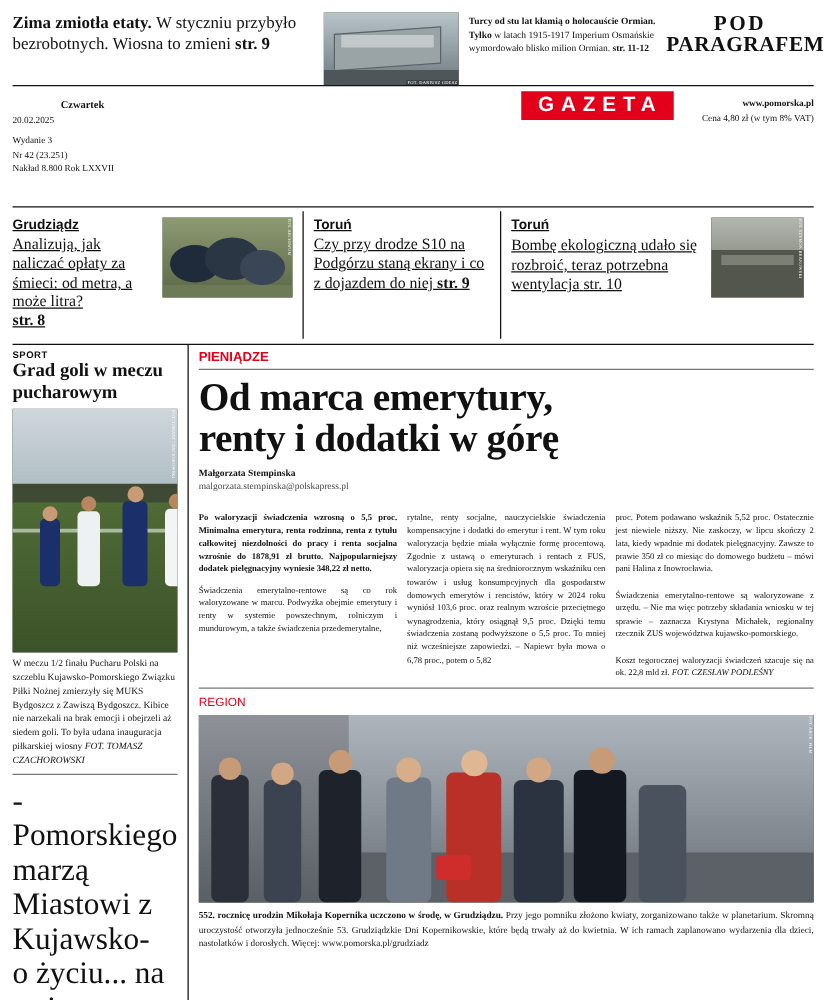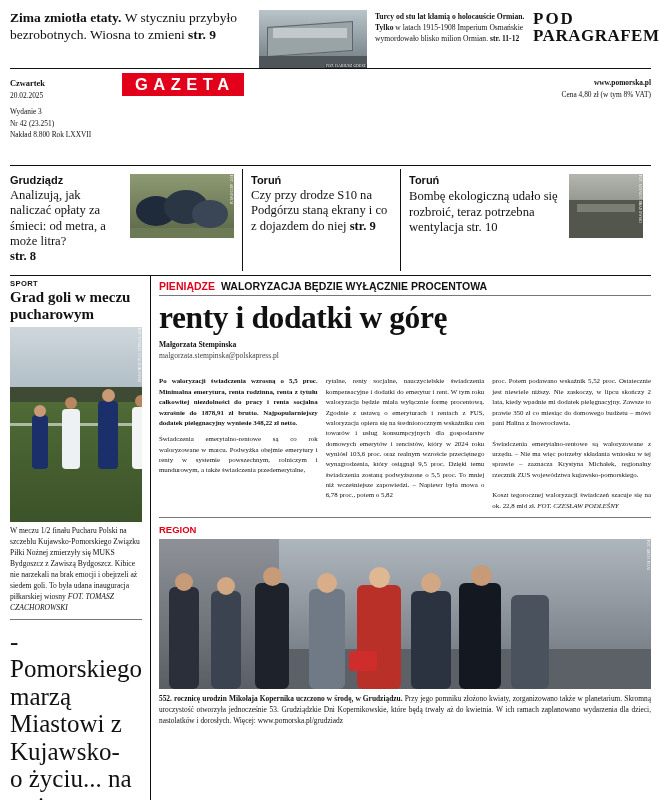--- a/index.html
+++ b/index.html
@@ -16,47 +16,47 @@
   
   .topstrip { display:flex; gap:8px; padding-top:10px; height:68px; }
   .top-left { flex: 1 1 auto; padding-right:6px; }
   .top-left .l1 { font-size:13.5px; font-weight:bold; line-height:1.25; }
   .top-left .l1 .norm { font-weight:normal; }
   .top-left .pg { font-weight:bold; }
   .top-photo { width:108px; height:58px; position:relative; overflow:hidden; background:#7d8b93; flex:0 0 auto; }
   .top-photo .cap { position:absolute; bottom:0; right:0; font-size:3.6px; color:#fff; background:rgba(0,0,0,.25); padding:0 1px; letter-spacing:.2px; }
   .top-mid { width:150px; flex:0 0 auto; font-size:7.6px; line-height:1.42; padding-top:2px; }
   .top-mid b { font-weight:bold; }
-  .top-right { width:118px; flex:0 0 auto; text-align:left; font-family:"Liberation Serif", serif; }
+  .top-right { width:118px; flex:0 0 auto; text-align:center; font-family:"Liberation Serif", serif; }
   .top-right .pod { font-size:17px; font-weight:bold; letter-spacing:2px; line-height:1; }
   .top-right .par { font-size:17px; font-weight:bold; letter-spacing:.5px; line-height:1.05; }
 
   .rule { border-top:1px solid #111; }
   .rule-thin { border-top:.7px solid #777; }
 
   
   .masthead { display:flex; align-items:flex-start; padding-top:4px; height:96px; }
   .mh-left { width:112px; font-size:7.4px; line-height:1.55; padding-top:4px; }
-  .mh-left .day { font-weight:bold; font-size:8.4px; }
-  .mh-center { flex:1 1 auto; text-align:left; position:relative; }
+  .mh-left .day { font-weight:bold; font-size:8.4px;text-align:center; }
+  .mh-center { flex:1 1 auto; text-align:right; position:relative; }
   .mh-center .gazeta {
     display:inline-block; background:#e2001a; color:#fff;
     font-family:"Liberation Sans", sans-serif; font-weight:bold;
     font-size:16.5px; letter-spacing:5.5px; padding:2px 9px 2px 13px; line-height:1.15;
     margin-bottom:-2px;
   }
   .mh-center .pomorska {
     font-family:"Liberation Serif", serif; font-weight:bold; color:#e2001a;
     font-size:72px; line-height:.82; letter-spacing:-2.5px; margin-top:1px;
   }
   .mh-right { width:112px; text-align:right; font-size:7.4px; line-height:1.6; padding-top:4px; }
   .mh-right .www { font-weight:bold; }
 
   
-  .teasers { display:flex; gap:0; margin-top:3px; }
+  .teasers { display:flex; gap:0; margin-top:3px;text-decoration:underline; }
   .teaser { padding:5px 8px 6px 0; }
   .t1 { width:232px; }
   .t2 { width:158px; border-left:1px solid #111; padding-left:8px; }
   .t3 { width:calc(661px - 20px - 232px - 158px); border-left:1px solid #111; padding-left:8px; }
   .kicker { font-family:"Liberation Sans", sans-serif; font-weight:bold; font-size:11px; margin-bottom:2px; }
   .tz { font-size:12.6px; line-height:1.22; }
   .tz .pg { font-weight:bold; }
   .t1row { display:flex; gap:6px; }
   .t1txt { flex:1 1 auto; }
   .t1photo { width:104px; height:64px; flex:0 0 auto; position:relative; overflow:hidden; background:#6f7a62; }
@@ -86,21 +86,21 @@
   .pien .sub { font-family:"Liberation Sans", sans-serif; font-weight:bold; font-size:10.5px; }
   .headline { font-family:"Liberation Serif", serif; font-weight:bold; font-size:31.5px; line-height:1.06; letter-spacing:-.4px; margin:5px 0 6px; }
   .byline { font-size:7.6px; line-height:1.4; margin-bottom:15px; }
   .byline .nm { font-weight:bold; }
   .byline .em { color:#444; }
   .cols3 { display:flex; gap:8px; font-size:6.9px; line-height:1.5; text-align:justify; }
   .cols3 .c { flex:1 1 0; }
   .cols3 b { font-weight:bold; }
 
   .region-head { display:flex; align-items:baseline; gap:6px; margin-top:6px; }
-  .region-head .tag { font-family:"Liberation Sans", sans-serif; font-weight:bold; font-size:9.5px; color:#e2001a;text-align:center; }
+  .region-head .tag { font-family:"Liberation Sans", sans-serif; font-weight:normal; font-size:9.5px; color:#e2001a;text-align:center; }
   .region-head .txt { font-family:"Liberation Serif", serif; font-weight:bold; font-size:13.5px; }
   .region-head .txt .norm { font-weight:normal; }
   .photo-region { width:100%; height:150px; margin-top:4px; }
   .region-body { font-size:7.4px; line-height:1.5; text-align:justify; margin-top:4px; }
   .region-body b { font-weight:bold; }
 
   
   .sky { position:absolute; left:0; right:0; top:0; }
   .grass { position:absolute; left:0; right:0; bottom:0; background:linear-gradient(#4f6b36,#3c5229); }
   .blob { position:absolute; border-radius:50%; }
@@ -119,21 +119,21 @@
       </div>
     </div>
     <div class="top-photo ph">
       <div style="position:absolute;inset:0;background:linear-gradient(#b9c4c9,#6e7a80);"></div>
       <div style="position:absolute;left:8px;top:14px;width:86px;height:30px;background:#9aa3a6;border:1px solid #5b6468;transform:skewY(-4deg);"></div>
       <div style="position:absolute;left:14px;top:18px;width:74px;height:10px;background:#c3c9cb;"></div>
       <div style="position:absolute;left:0;bottom:0;width:108px;height:12px;background:#4e565a;"></div>
       <div class="cap">FOT. DARIUSZ GDESZ</div>
     </div>
     <div class="top-mid">
-      <b>Turcy od stu lat kłamią o holocauście Ormian. Tylko</b><span> w latach 1915-1908 Imperium Osmańskie wymordowało blisko milion Ormian.</span>
+      <b>Turcy od stu lat kłamią o holocauście Ormian. Tylko</b><span> w latach 1915-1917 Imperium Osmańskie wymordowało blisko milion Ormian.</span>
       <b>str. 11-12</b>
     </div>
     <div class="top-right">
       <div class="pod">POD</div>
       <div class="par">PARAGRAFEM</div>
     </div>
   </div>
 
   <div class="rule"></div>
 
@@ -240,25 +240,25 @@
         <div>Miastowi z Kujawsko-</div>
         <div>o życiu... na wsi</div>
       </div>
 
     </div>
 
     <div class="col-right">
 
       <div class="pien">
         <span class="tag">PIENIĄDZE</span>
-        <span class="sub">WALORYZACJA BĘDZIE WYŁĄCZNIE PROCENTOWA</span>
       </div>
       <div class="rule-thin" style="margin-top:3px;"></div>
 
       <div class="headline">
+        <div>Od marca emerytury,</div>
         <div>renty i dodatki w górę</div>
       </div>
 
       <div class="byline">
         <div class="nm">Małgorzata Stempinska</div>
         <div class="em">malgorzata.stempinska@polskapress.pl</div>
       </div>
 
       <div class="cols3">
         <div class="c">

